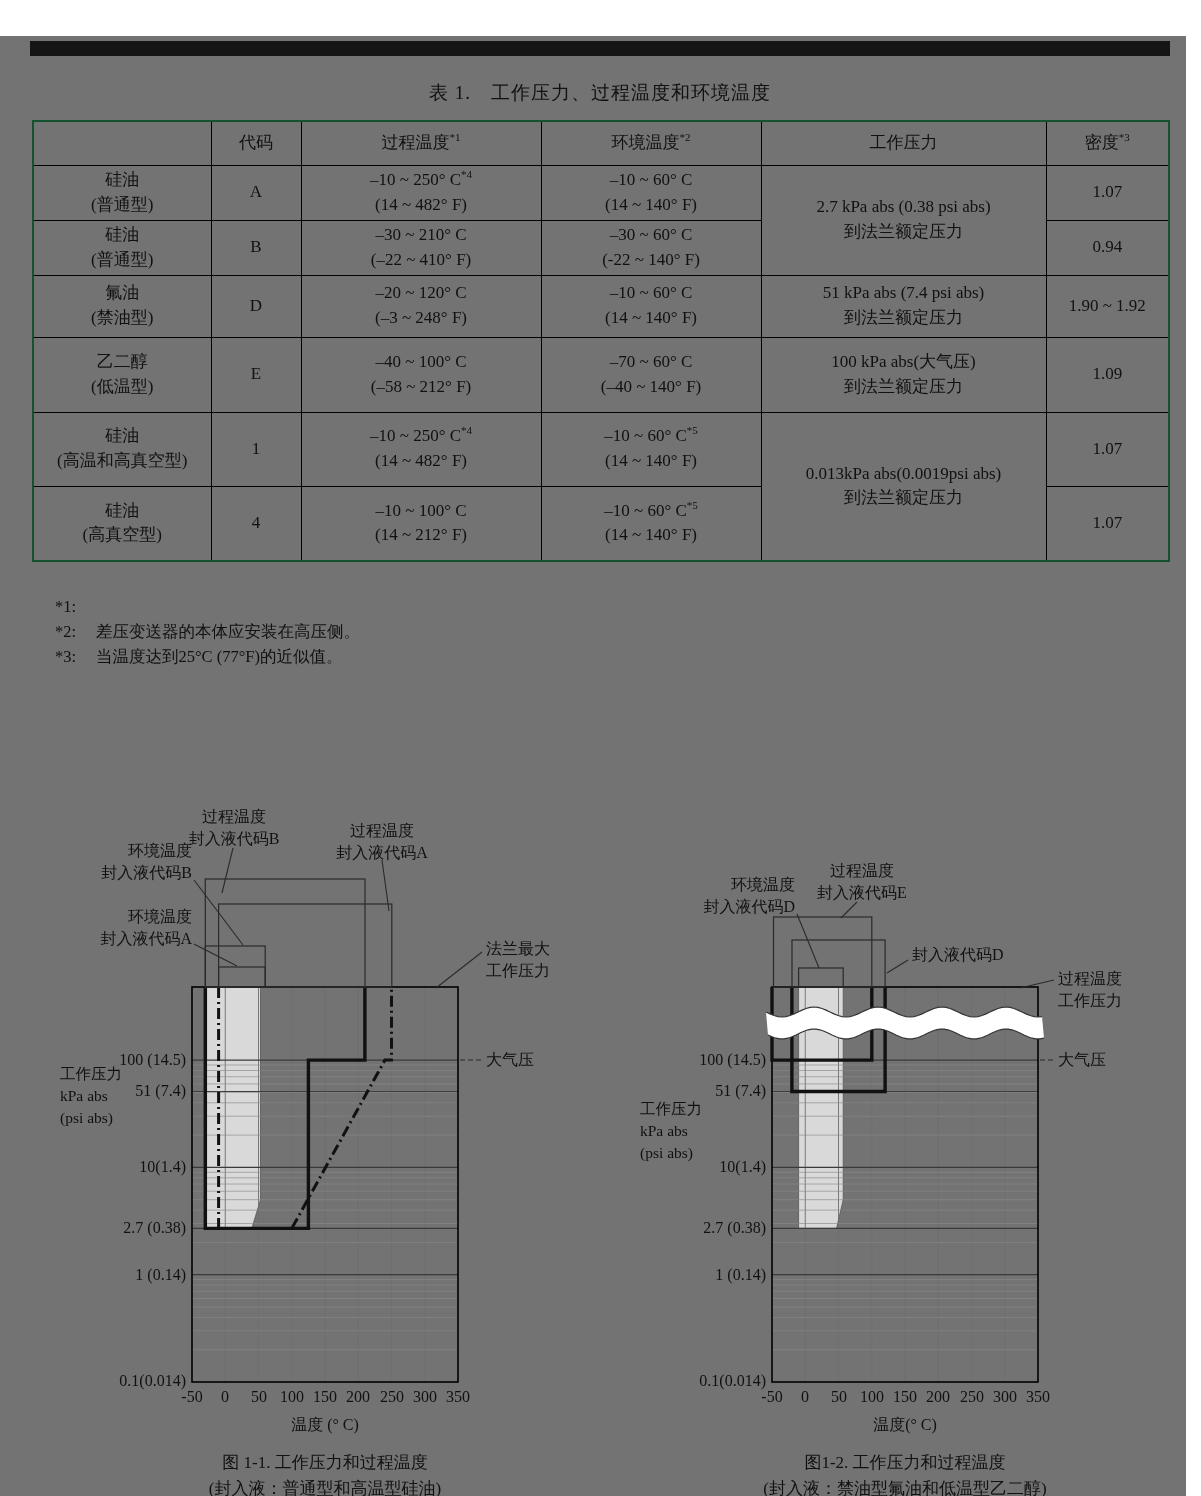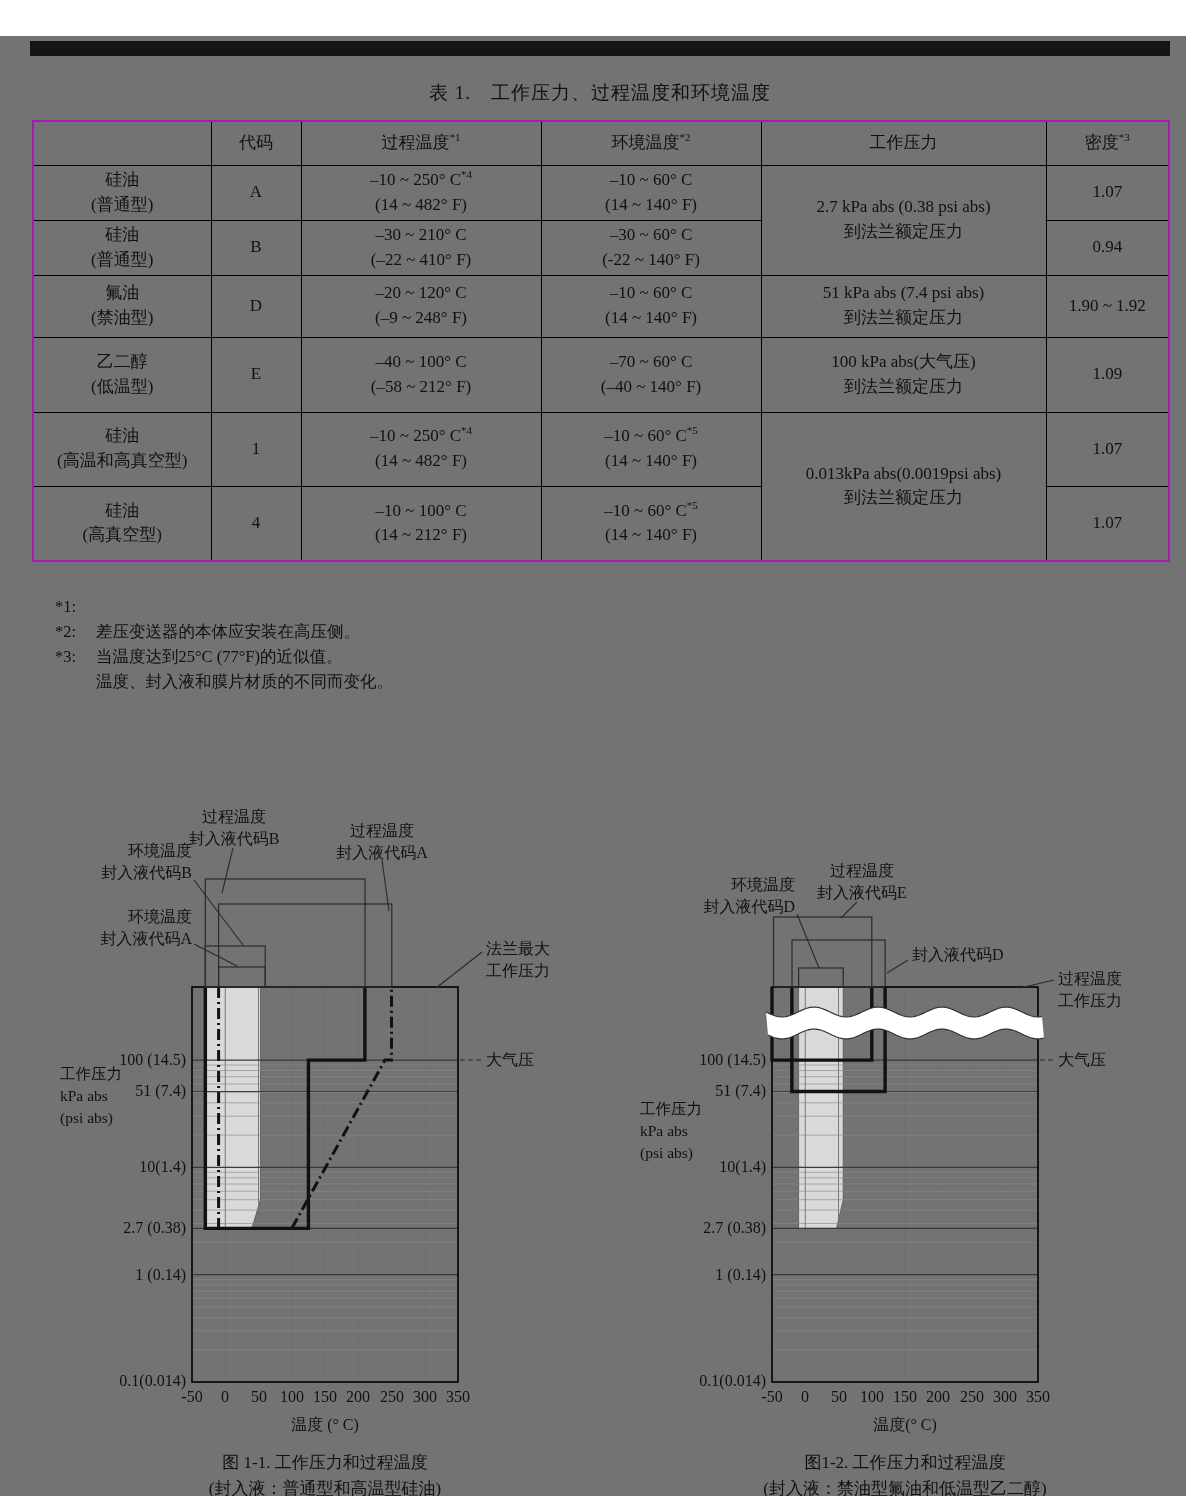--- a/index.html
+++ b/index.html
@@ -4,21 +4,21 @@
 <style>
   html,body{margin:0;padding:0;background:#fff;}
   .page{position:relative;width:1186px;height:1496px;background:#737373;overflow:hidden;
         font-family:"Liberation Serif","DejaVu Serif",serif;color:#111;margin-top:36px;}
   .topbar{position:absolute;top:5px;left:30px;width:1140px;height:15px;background:#151515;}
   .tbl-title{position:absolute;top:44px;left:32px;width:1136px;text-align:center;
              font-size:19px;letter-spacing:1px;}
   table.spec{position:absolute;top:84px;left:32px;border-collapse:collapse;table-layout:fixed;}
   table.spec td,table.spec th{border:1px solid #000;font-weight:normal;font-size:17px;
              text-align:center;vertical-align:middle;padding:2px 4px;line-height:1.45;}
-  table.spec{border:2px solid #a21caf;}
+  table.spec{border:2px solid #14532d;}
   td.namecell{text-align:left;padding-left:8px;}
   tr.h-row{height:44px;} tr.r0{height:55px;} tr.r1{height:55px;} tr.r2{height:62px;}
   tr.r3{height:75px;} tr.r4{height:74px;} tr.r5{height:75px;}
   sup{font-size:11px;line-height:0;}
   .fnotes{position:absolute;top:558px;left:55px;font-size:16.5px;line-height:25px;}
   .fn-row{display:flex;}
   .fn-marker{width:41px;flex:none;}
   .fn-cont{padding-left:41px;}
   .charts{position:absolute;top:748px;left:30px;display:flex;}
   svg text{font-family:"Liberation Serif","DejaVu Serif",serif;fill:#111;}
@@ -97,21 +97,21 @@
     </tr>
 
     <tr class="r2">
       <td class="namecell">
             <div>氟油</div>
             <div>(禁油型)</div>
           </td>
       <td>D</td>
       <td>
             <div><span>–20 ~ 120° C</span><sup></sup></div>
-            <div>(–9 ~ 248° F)</div>
+            <div>(–3 ~ 248° F)</div>
           </td>
       <td>
             <div><span>–10 ~ 60° C</span><sup></sup></div>
             <div>(14 ~ 140° F)</div>
           </td>
       <td>
             <div>51 kPa abs (7.4 psi abs)</div>
             <div>到法兰额定压力</div>
           </td>
       <td>1.90 ~ 1.92</td>
@@ -183,21 +183,20 @@
         <span class="fn-marker">*1:</span>
       </div>
     <div class="fn-row">
         <span class="fn-marker">*2:</span>
         <span>差压变送器的本体应安装在高压侧。</span>
       </div>
     <div class="fn-row">
         <span class="fn-marker">*3:</span>
         <span>当温度达到25°C (77°F)的近似值。</span>
       </div>
-    <div class="fn-cont">温度、封入液和膜片材质的不同而变化。</div>
   </div>
 
   <div class="charts">
 
     <svg id="chart1" width="580" height="740" viewBox="0 0 580 740">
       <polygon class="shade" points="176.6,203.0 230.5,203.0 230.5,415.7 221.8,444.4 176.6,444.4"></polygon>
       <g id="grid1">
           <line x1="195.25" y1="203" x2="195.25" y2="598" stroke="#6e6e6e" stroke-width="0.9"></line>
           <line x1="228.5" y1="203" x2="228.5" y2="598" stroke="#6e6e6e" stroke-width="0.9"></line>
           <line x1="261.75" y1="203" x2="261.75" y2="598" stroke="#6e6e6e" stroke-width="0.9"></line>

